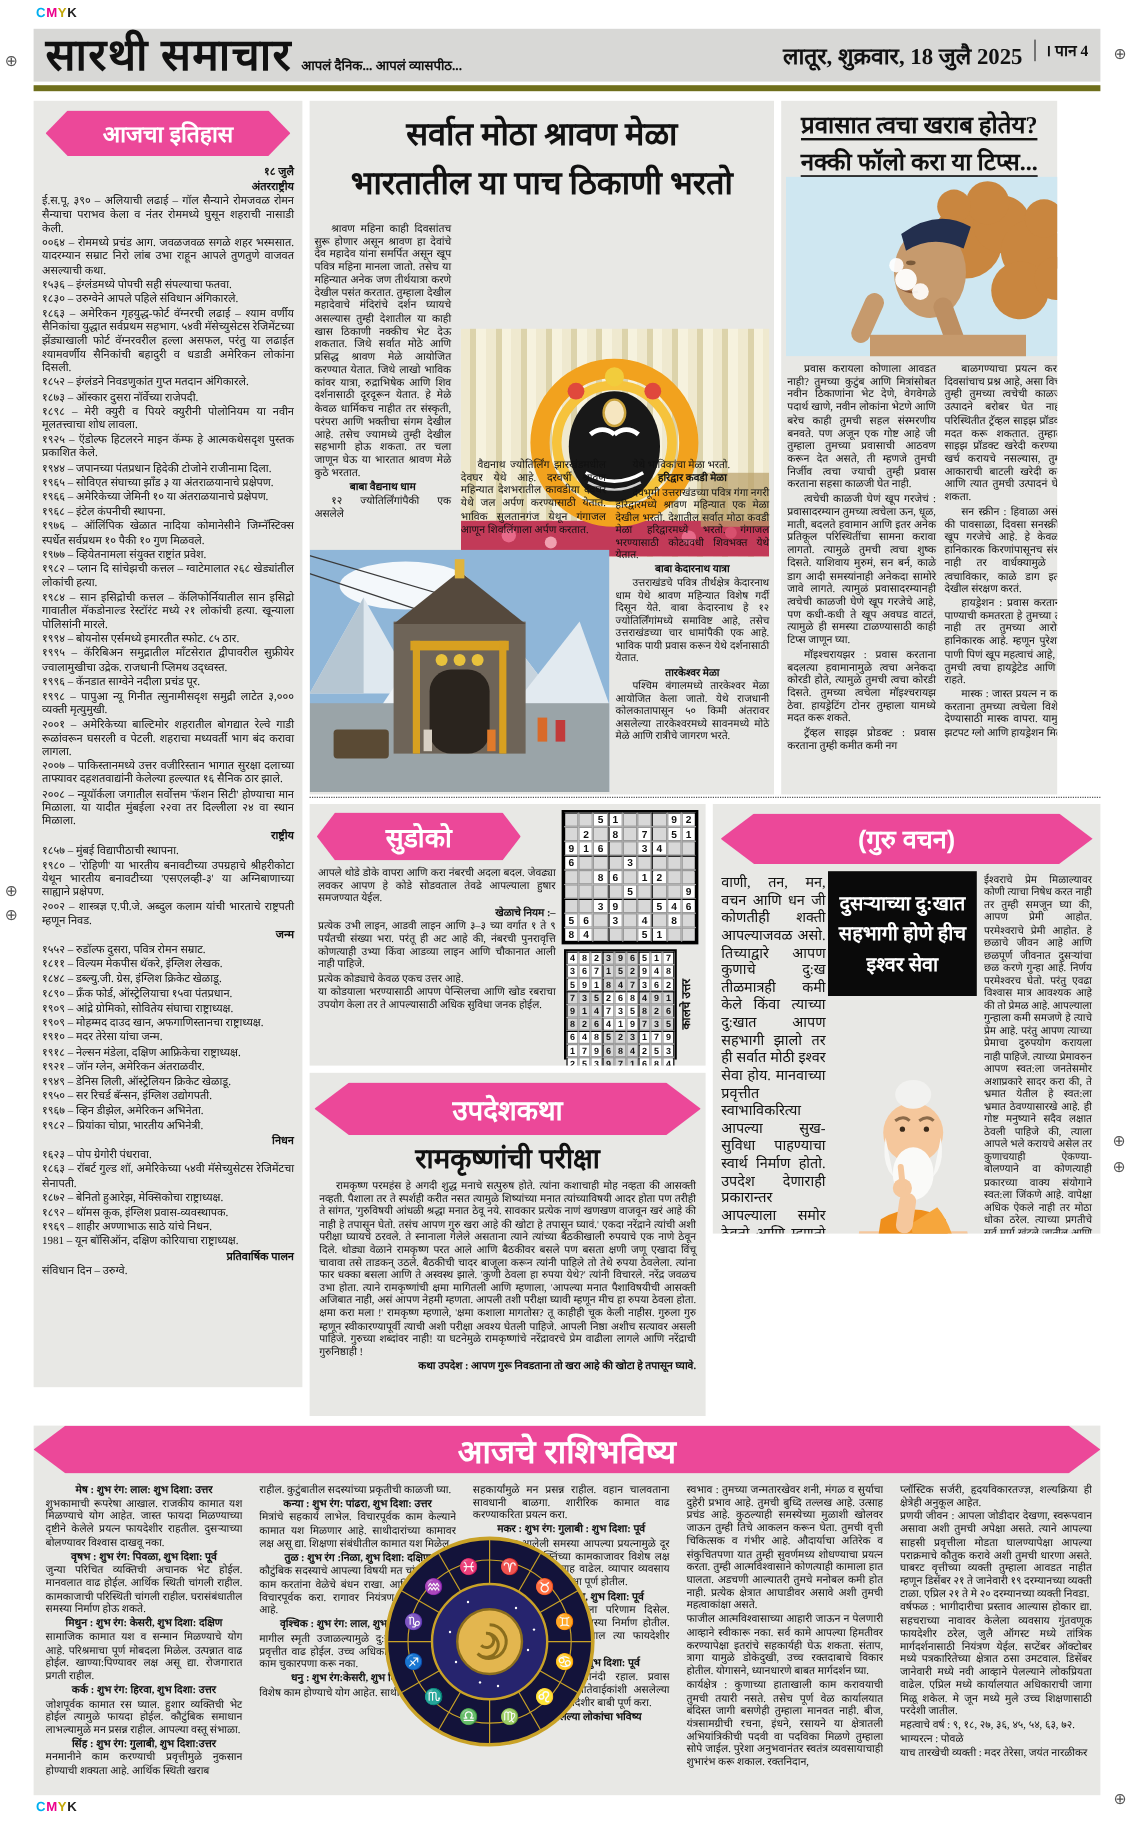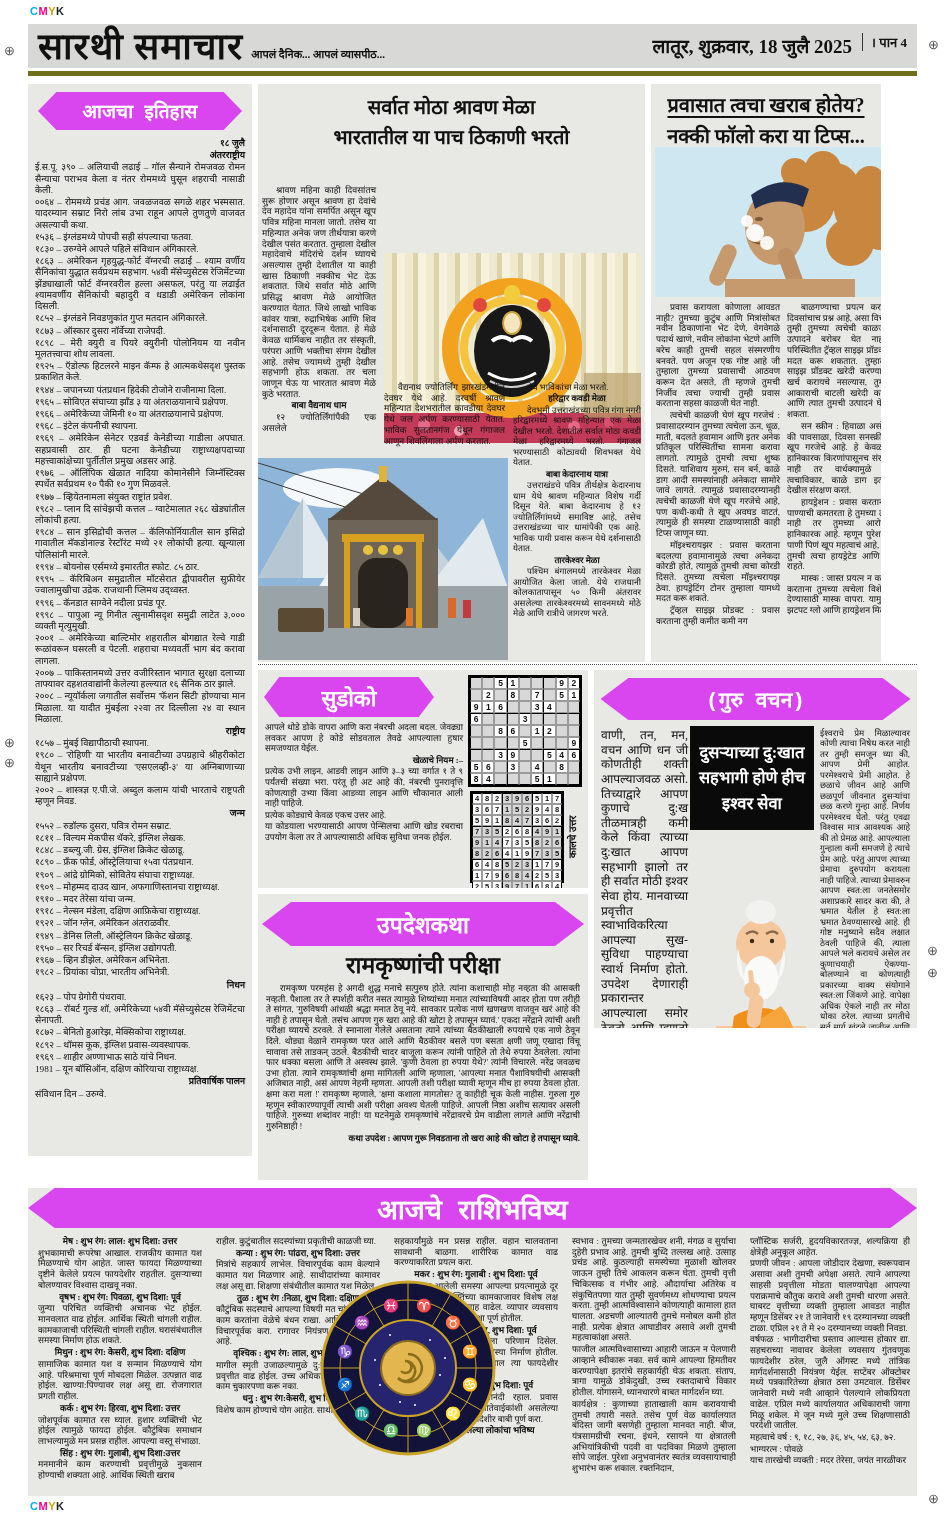--- a/index.html
+++ b/index.html
@@ -1,36 +1,36 @@
 <!DOCTYPE html>
 <html><head>
 <meta charset="utf-8">
 <style>
 *{margin:0;padding:0;box-sizing:border-box}
 html,body{background:#fff}
 body{width:945px;height:1538px;position:relative;font-family:"Liberation Serif",serif;color:#111;overflow:hidden}
 .abs{position:absolute}
 .sec{background:#e8e8e5;overflow:hidden}
-.banner{background:#d946ef;color:#fff;font-weight:bold;display:flex;align-items:center;justify-content:center;clip-path:polygon(0 50%,9% 0,91% 0,100% 50%,91% 100%,9% 100%);font-family:Liberation Mono, monospace}
+.banner{background:#ec4899;color:#fff;font-weight:bold;display:flex;align-items:center;justify-content:center;clip-path:polygon(0 50%,9% 0,91% 0,100% 50%,91% 100%,9% 100%);font-family:Liberation Sans, sans-serif}
 .just p{text-align:justify;margin:0 0 1px;text-indent:14px}
 .just p.sub{font-weight:bold;text-indent:0;text-align:right}
 .just p.b{font-weight:bold;text-indent:0;text-align:center}
 .noind p{text-indent:0}
 .cmyk{font-family:"Liberation Sans",sans-serif;font-weight:bold;font-size:11px;letter-spacing:.5px}
 .cmyk .c{color:#00aeef}.cmyk .m{color:#ec008c}.cmyk .y{color:#c3a80a}.cmyk .k{color:#222}
 .regmark{color:#555;font-size:13px;line-height:1}
 .masthead{background:#d8d8d6;display:flex;align-items:center;padding:0 10px}
 .mast-title{font-size:37px;font-weight:bold;letter-spacing:1px;line-height:1}
 .mast-tag{font-size:11px;font-weight:bold;margin:14px 0 0 8px}
 .mast-right{margin-left:auto;display:flex;align-items:flex-start;gap:10px}
 .mast-date{font-size:19px;font-weight:bold}
 .mast-page{font-size:13px;font-weight:bold;border-left:1px solid #333;padding-left:8px}
 .rule{background:#6f6f1c}
 .hist-body{font-size:9.2px;line-height:1.22;padding:4px 7px}
-.headline-c{font-weight:bold;font-size:20px;text-align:center;line-height:1.5}
+.headline-c{font-weight:bold;font-size:27px;text-align:center;line-height:1.5}
 .headline-r{font-weight:bold;font-size:20px;text-align:center;line-height:1.55;text-decoration:underline;text-underline-offset:4px}
 .colp{font-size:8.8px;line-height:1.22}
 .dotted{border-top:1.5px dotted #555}
 .grid9{display:grid;grid-template-columns:repeat(9,1fr);grid-template-rows:repeat(9,1fr);border:2px solid #000;background:#fff}
 .grid9 .cell{border:0.5px solid #9a9a9a;display:flex;align-items:center;justify-content:center;font-family:"Liberation Sans",sans-serif;font-weight:bold;background:#fff}
 .grid9 .cell.empty{background:#d8d8d8}
 .grid9 .cell.shade{background:#d8d8d8}
 .grid9 .bl{border-left:1.6px solid #000}.grid9 .br{border-right:1.6px solid #000}
 .grid9 .bt{border-top:1.6px solid #000}.grid9 .bb{border-bottom:1.6px solid #000}
 .vlabel{writing-mode:vertical-rl;transform:rotate(180deg);font-weight:bold;font-size:10px;text-align:center}
@@ -75,21 +75,20 @@
       <p>१८३० – उरुग्वेने आपले पहिले संविधान अंगिकारले.</p>
       <p>१८६३ – अमेरिकन गृहयुद्ध-फोर्ट वॅग्नरची लढाई – श्याम वर्णीय सैनिकांचा युद्धात सर्वप्रथम सहभाग. ५४वी मॅसेच्युसेटस रेजिमेंटच्या झेंड्याखाली फोर्ट वॅग्नरवरील हल्ला असफल, परंतु या लढाईत श्यामवर्णीय सैनिकांची बहादुरी व धडाडी अमेरिकन लोकांना दिसली.</p>
       <p>१८५२ – इंग्लंडने निवडणुकांत गुप्त मतदान अंगिकारले.</p>
       <p>१८७३ – ऑस्कार दुसरा नॉर्वेच्या राजेपदी.</p>
       <p>१८९८ – मेरी क्युरी व पियरे क्युरीनी पोलोनियम या नवीन मूलतत्त्वाचा शोध लावला.</p>
       <p>१९२५ – ऍडोल्फ हिटलरने माइन कॅम्फ हे आत्मकथेसदृश पुस्तक प्रकाशित केले.</p>
       <p>१९४४ – जपानच्या पंतप्रधान हिदेकी टोजोने राजीनामा दिला.</p>
       <p>१९६५ – सोविएत संघाच्या झाँड ३ या अंतराळयानाचे प्रक्षेपण.</p>
       <p>१९६६ – अमेरिकेच्या जेमिनी १० या अंतराळयानाचे प्रक्षेपण.</p>
       <p>१९६८ – इंटेल कंपनीची स्थापना.</p>
-      <p>१९६९ – अमेरिकेन सेनेटर एडवर्ड केनेडीच्या गाडीला अपघात. सहप्रवासी ठार. ही घटना केनेडीच्या राष्ट्राध्यक्षपदाच्या महत्त्वाकांक्षेच्या पुर्तीतील प्रमुख अडसर आहे.</p>
       <p>१९७६ – ऑलिंपिक खेळात नादिया कोमानेसीने जिम्नॅस्टिक्स स्पर्धेत सर्वप्रथम १० पैकी १० गुण मिळवले.</p>
       <p>१९७७ – व्हियेतनामला संयुक्त राष्ट्रांत प्रवेश.</p>
       <p>१९८२ – प्लान दि सांचेझची कत्तल – ग्वाटेमालात २६८ खेड्यांतील लोकांची हत्या.</p>
       <p>१९८४ – सान इसिद्रोची कत्तल – कॅलिफोर्नियातील सान इसिद्रो गावातील मॅकडोनाल्ड रेस्टॉरंट मध्ये २१ लोकांची हत्या. खून्याला पोलिसांनी मारले.</p>
       <p>१९९४ – बोयनोस एर्समध्ये इमारतीत स्फोट. ८५ ठार.</p>
       <p>१९९५ – कॅरिबिअन समुद्रातील माँटसेरात द्वीपावरील सुफ्रीयेर ज्वालामुखीचा उद्रेक. राजधानी प्लिमथ उद्ध्वस्त.</p>
       <p>१९९६ – कॅनडात साग्वेने नदीला प्रचंड पूर.</p>
       <p>१९९८ – पापुआ न्यू गिनीत त्सुनामीसदृश समुद्री लाटेत ३,००० व्यक्ती मृत्युमुखी.</p>
       <p>२००१ – अमेरिकेच्या बाल्टिमोर शहरातील बोगद्यात रेल्वे गाडी रूळांवरून घसरली व पेटली. शहराचा मध्यवर्ती भाग बंद करावा लागला.</p>
       <p>२००७ – पाकिस्तानमध्ये उत्तर वजीरिस्तान भागात सुरक्षा दलाच्या ताफ्यावर दहशतवाद्यांनी केलेल्या हल्ल्यात १६ सैनिक ठार झाले.</p>

